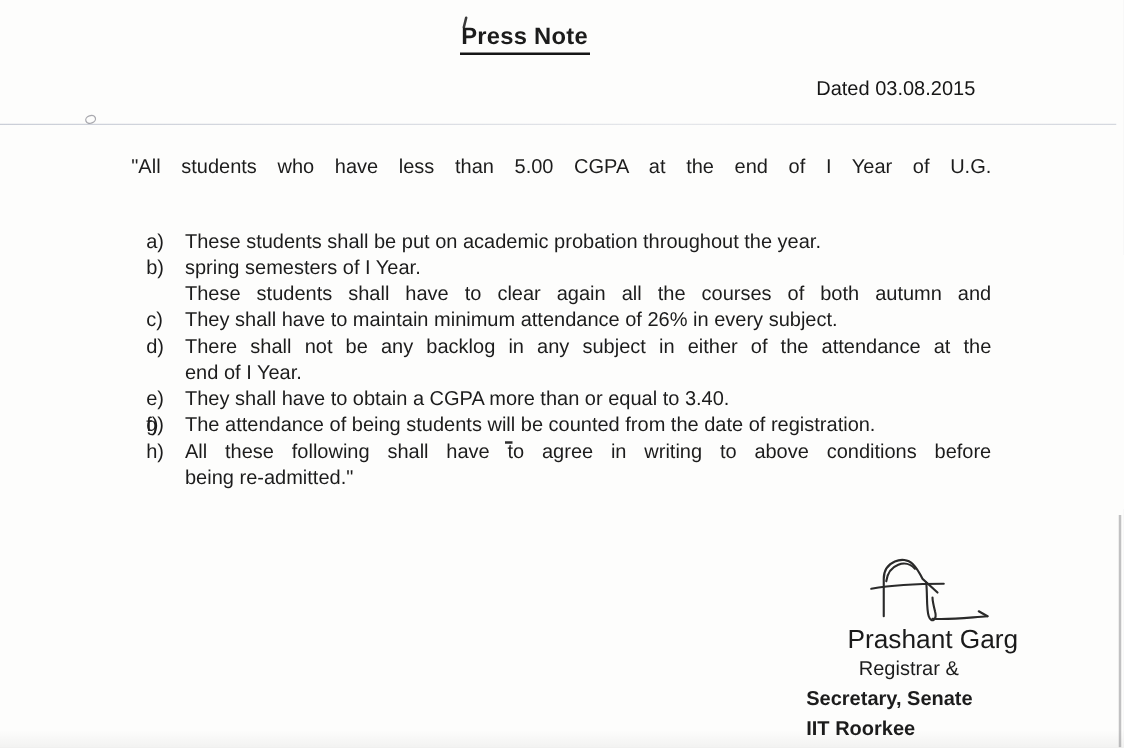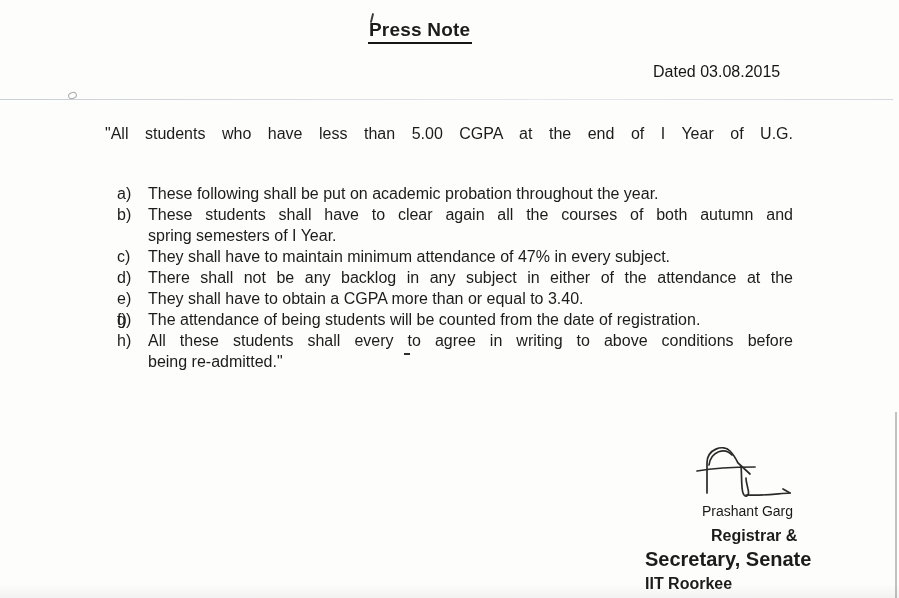--- a/index.html
+++ b/index.html
@@ -46,25 +46,25 @@
     font-size:16px;line-height:21px;
   }
   .cond{position:relative;}
   .cond-label{position:absolute;left:0;top:0;}
   .cond-text{margin-left:31px;width:645px;}
 
   
   .sig-svg{position:absolute;left:694px;top:443px;}
 
   .sig-name{
-    position:absolute;left:702px;top:501px;
-    font-size:14px;line-height:21px;font-weight:400;color:#1a1a1a;
+    position:absolute;left:678px;top:501px;
+    font-size:21px;line-height:21px;font-weight:400;color:#1a1a1a;
   }
-  .sig-role-1{position:absolute;left:687px;top:525px;font-size:16px;line-height:21px;font-weight:700;margin-left:24px;}
-  .sig-role-2{position:absolute;left:645px;top:549px;font-size:20px;line-height:21px;font-weight:700;}
+  .sig-role-1{position:absolute;left:687px;top:525px;font-size:16px;line-height:21px;font-weight:400;}
+  .sig-role-2{position:absolute;left:645px;top:549px;font-size:16px;line-height:21px;font-weight:700;}
   .sig-role-3{position:absolute;left:645px;top:573px;font-size:16px;line-height:21px;font-weight:700;}
 
   
   .scan-hline{
     position:absolute;left:0;top:99px;width:893px;height:1px;
     background:linear-gradient(to right, rgba(120,130,155,0.38), rgba(120,130,155,0.18) 60%, rgba(120,130,155,0.3));
   }
   .scan-speck{
     position:absolute;left:68px;top:92px;width:7px;height:5px;
     border:1px solid rgba(100,100,112,0.55);border-radius:50%;
@@ -102,43 +102,44 @@
 
   <div class="intro">
     <div class="line jl">"All students who have less than 5.00 CGPA at the end of I Year of U.G.</div>
   </div>
 
   <div class="conditions">
 
     <div class="cond">
       <span class="cond-label">a)</span>
       <div class="cond-text">
-        <div class="line">These following shall be put on academic probation throughout the year.</div>
+        <div class="line">These students shall be put on academic probation throughout the year.</div>
       </div>
     </div>
 
     <div class="cond">
       <span class="cond-label">b)</span>
       <div class="cond-text">
+        <div class="line">spring semesters of I Year.</div>
         <div class="line jl">These students shall have to clear again all the courses of both autumn and</div>
-        <div class="line">spring semesters of I Year.</div>
       </div>
     </div>
 
     <div class="cond">
       <span class="cond-label">c)</span>
       <div class="cond-text">
-        <div class="line">They shall have to maintain minimum attendance of 47% in every subject.</div>
+        <div class="line">They shall have to maintain minimum attendance of 26% in every subject.</div>
       </div>
     </div>
 
     <div class="cond">
       <span class="cond-label">d)</span>
       <div class="cond-text">
         <div class="line jl">There shall not be any backlog in any subject in either of the attendance at the</div>
+        <div class="line">end of I Year.</div>
       </div>
     </div>
 
     <div class="cond">
       <span class="cond-label">e)</span>
       <div class="cond-text">
         <div class="line">They shall have to obtain a CGPA more than or equal to 3.40.</div>
       </div>
     </div>
 
@@ -151,21 +152,21 @@
     <div class="cond">
       <span class="cond-label">g)</span>
       <div class="cond-text">
         <div class="line">The attendance of being students will be counted from the date of registration.</div>
       </div>
     </div>
 
     <div class="cond">
       <span class="cond-label">h)</span>
       <div class="cond-text">
-        <div class="line jl">All these students shall every to agree in writing to above conditions before</div>
+        <div class="line jl">All these following shall have to agree in writing to above conditions before</div>
         <div class="line">being re-admitted."</div>
       </div>
     </div>
 
   </div>
 
   <svg class="sig-svg" width="105" height="62" viewBox="0 0 105 62" fill="none">
     <g stroke="#2a2a2a" stroke-width="1.7" stroke-linecap="round" fill="none">
       <path d="M13,50 L13,20 C13,6 29,1 36,8 C40,12 42,16 44,20 L56,31"></path>
       <path d="M15,22 C17,8 31,4 38,12"></path>

